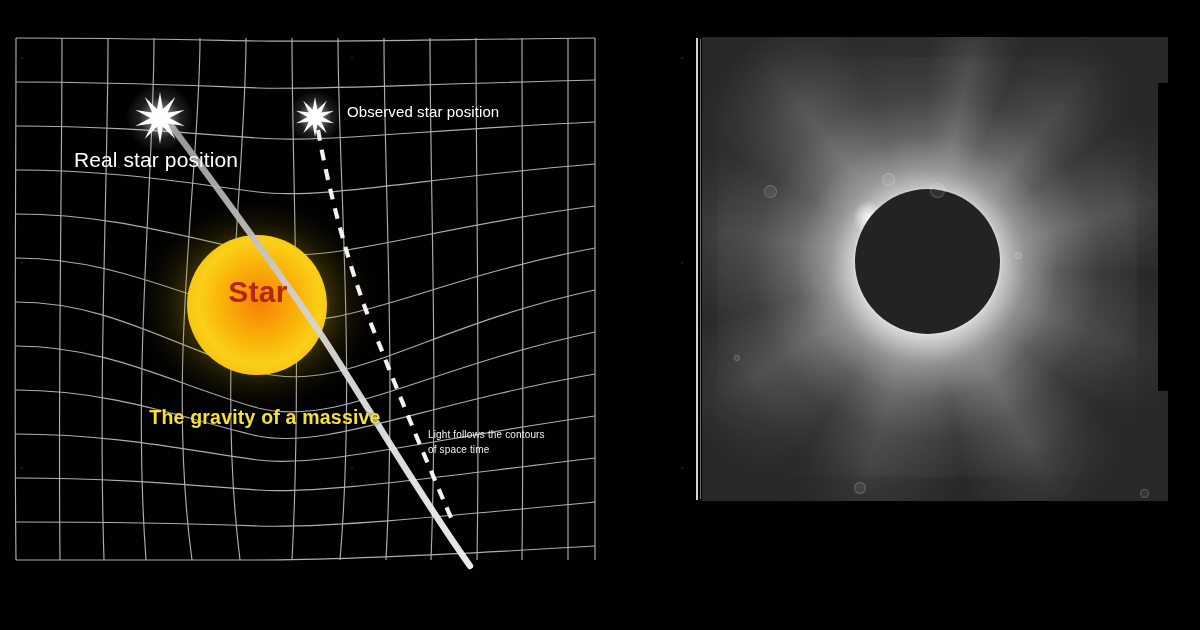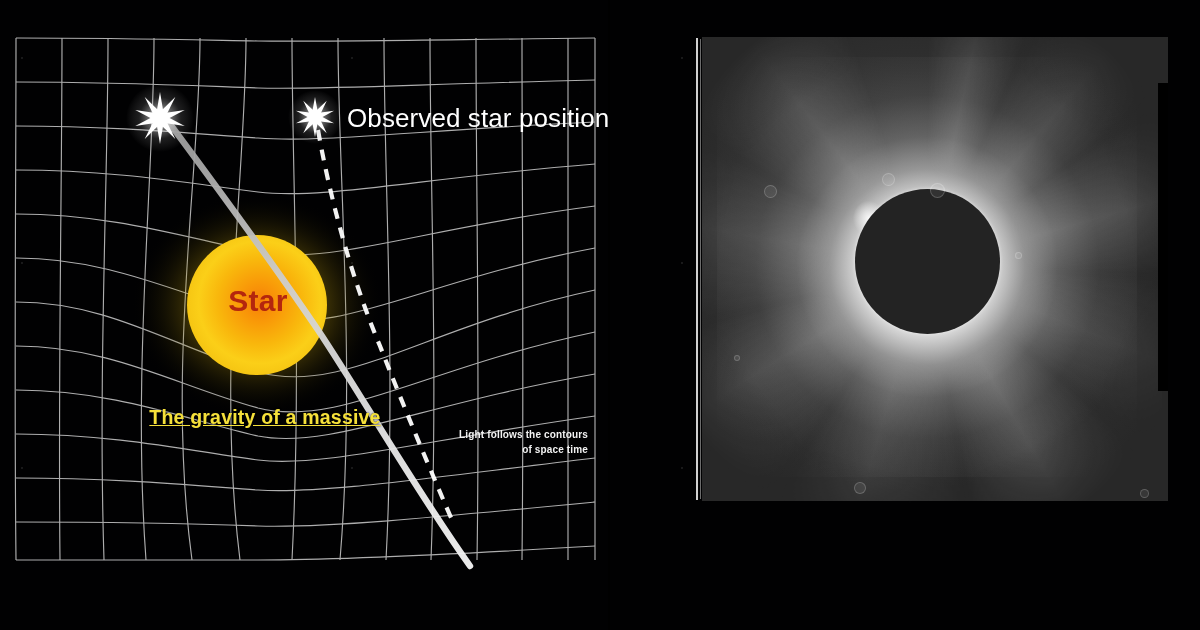--- a/index.html
+++ b/index.html
@@ -75,53 +75,52 @@
   }
   #label-real-star {
     left: 74px;
     top: 148px;
     font-size: 21px;
     letter-spacing: 0.1px;
   }
   #label-observed-star {
     left: 347px;
     top: 103px;
-    font-size: 26px;
+    font-size: 15px;
     letter-spacing: 0.1px;
   }
   #label-gravity {
     position: absolute;
     left: 120px;
     top: 404px;
     width: 290px;
     text-align: center;
     color: #f5e03a;
     font-size: 19.5px;
     font-weight: bold;
     line-height: 1.38;
     letter-spacing: 0.2px;
     text-shadow: 0 0 2px rgba(0,0,0,0.9);
-    text-decoration: underline;
   }
   #label-contours {
     position: absolute;
     left: 428px;
     top: 428px;
     width: 160px;
-    text-align: right;
+    text-align: left;
     color: #f2f2f2;
     font-size: 10px;
-    font-weight: bold;
+    font-weight: normal;
     line-height: 1.45;
     letter-spacing: 0.15px;
   }
   #label-star-core {
     position: absolute;
     left: 190px;
-    top: 284px;
+    top: 275px;
     width: 136px;
     text-align: center;
     color: #b4260e;
     font-size: 30px;
     font-weight: bold;
     letter-spacing: 0.3px;
   }
 
   
   #eclipse-panel {
@@ -371,20 +370,21 @@
             <path d="M0,-20 L2.8,-5 L0,-1.6 L-2.8,-5 Z" transform="rotate(216)"></path>
             <path d="M0,-20 L2.8,-5 L0,-1.6 L-2.8,-5 Z" transform="rotate(252)"></path>
             <path d="M0,-20 L2.8,-5 L0,-1.6 L-2.8,-5 Z" transform="rotate(288)"></path>
             <path d="M0,-20 L2.8,-5 L0,-1.6 L-2.8,-5 Z" transform="rotate(324)"></path>
           </g>
           <circle cx="0" cy="0" r="5.8" fill="#ffffff"></circle>
         </g>
       </g>
     </svg>
 
+    <div class="diagram-label" id="label-real-star">Real star position</div>
 
     <div class="diagram-label" id="label-observed-star">Observed star position</div>
 
     <div id="label-star-core">Star</div>
 
     <div id="label-gravity">
       <div>The gravity of a massive</div>
     </div>
 
     <div id="label-contours">

